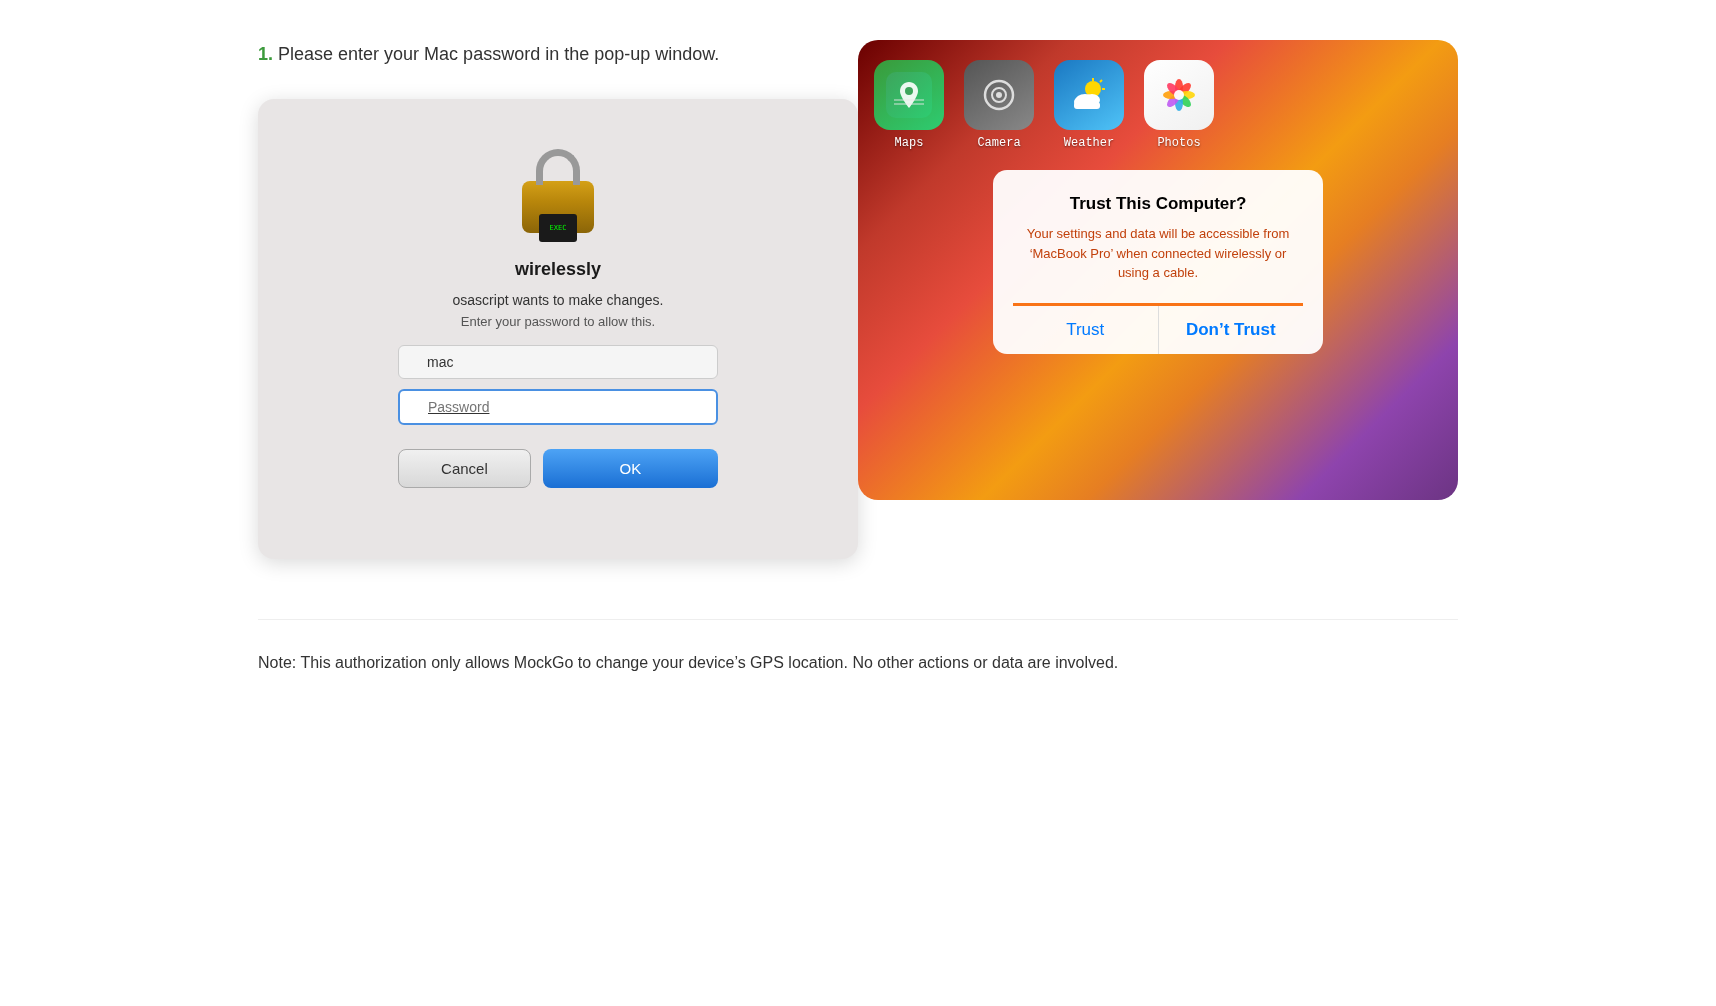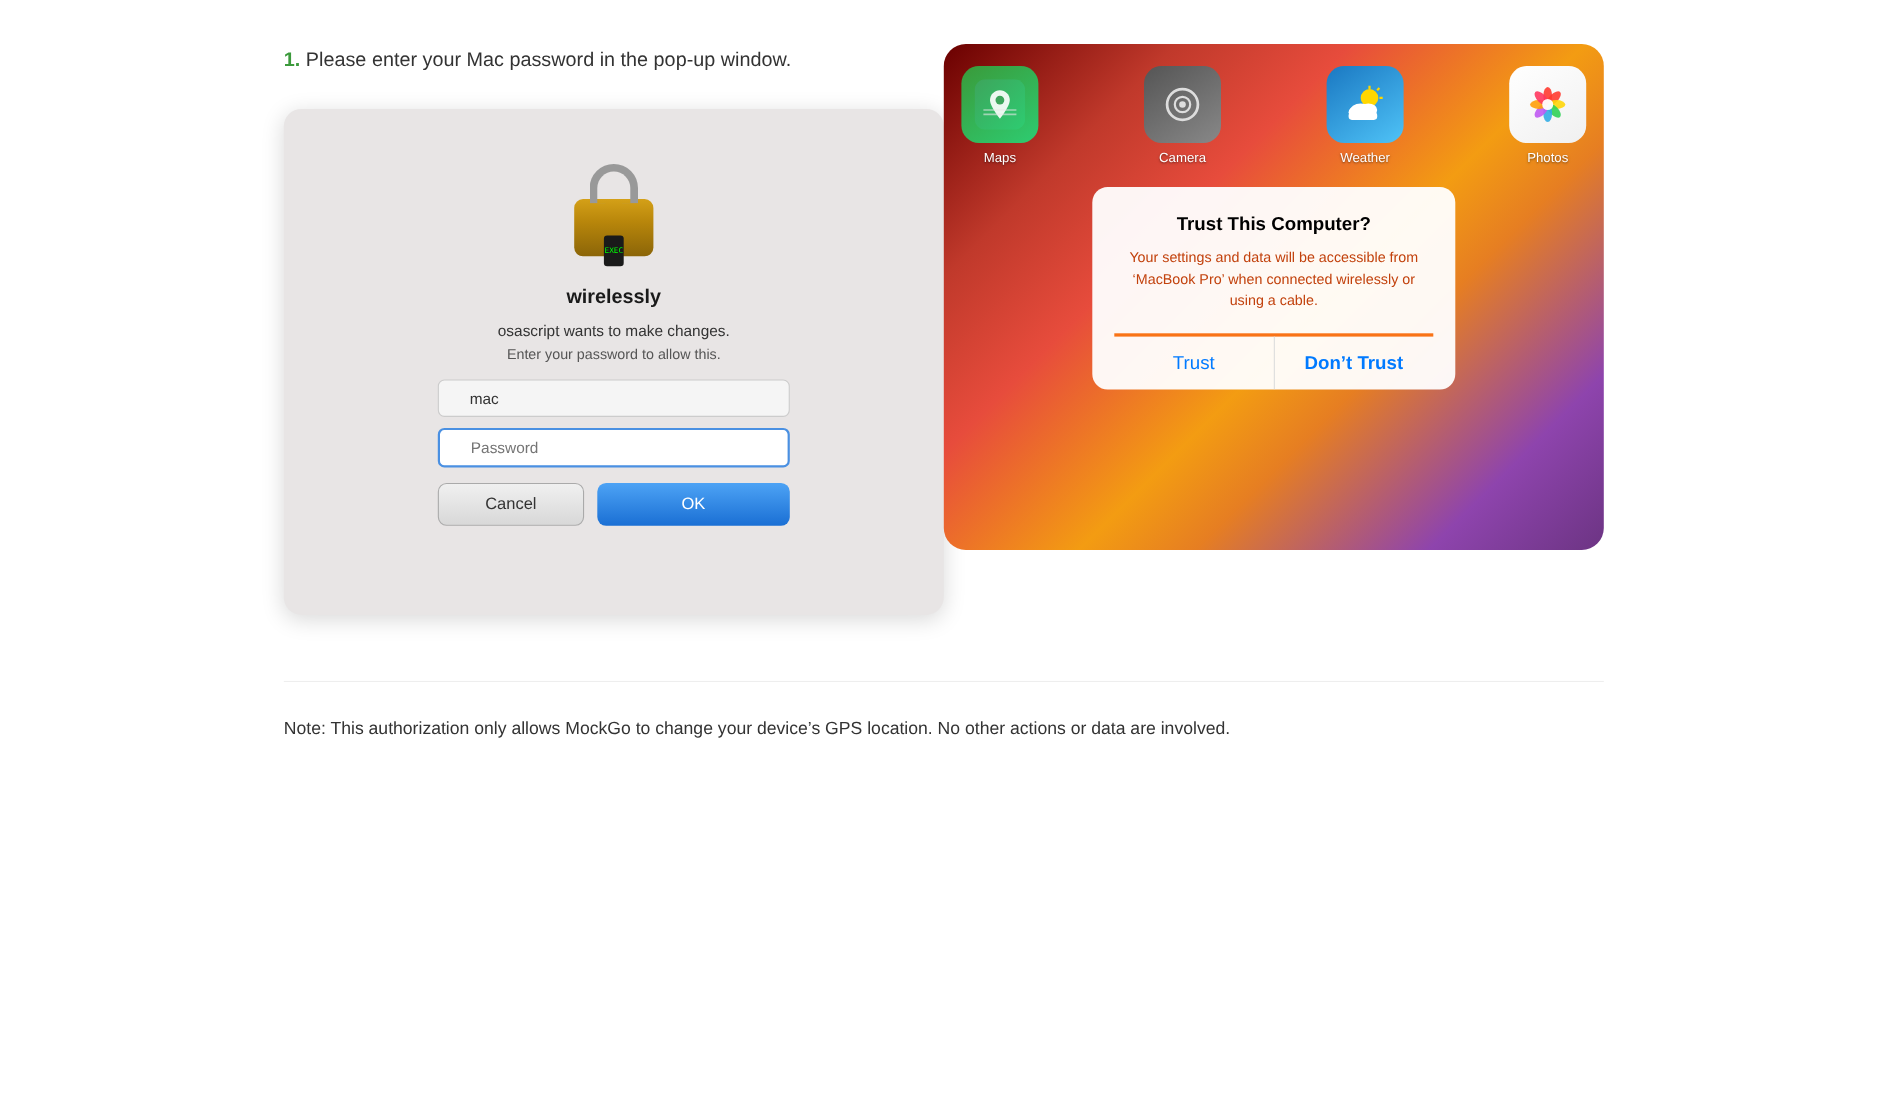--- a/index.html
+++ b/index.html
@@ -84,21 +84,21 @@
       background: linear-gradient(180deg, #d4a017 0%, #b8860b 40%, #8B6508 100%);
       border-radius: 8px;
       position: relative;
       margin: -4px auto 0;
       display: flex;
       align-items: center;
       justify-content: center;
     }
 
     .lock-screen {
-      width: 18px;
+      width: 38px;
       height: 28px;
       background: #1a1a1a;
       border-radius: 3px;
       display: flex;
       align-items: center;
       justify-content: center;
       font-size: 7px;
       color: #00ff00;
       font-family: monospace;
       line-height: 1.2;
@@ -137,28 +137,29 @@
       background: #f5f5f5;
       font-size: 14px;
       color: #333;
       margin-bottom: 10px;
       outline: none;
     }
 
     .dialog-input.password-field {
       border: 2px solid #4a90e2;
       background: #fff;
+      text-decoration: underline;
     }
 
     .dialog-buttons {
       display: flex;
       gap: 12px;
       width: 100%;
       max-width: 320px;
-      margin-top: 4px;
+      margin-top: 14px;
       justify-content: space-between;
     }
 
     .btn-cancel {
       flex: 1;
       padding: 10px;
       background: linear-gradient(180deg, #f0f0f0, #d8d8d8);
       border: 1px solid #aaa;
       border-radius: 8px;
       font-size: 15px;
@@ -187,23 +188,24 @@
       background: linear-gradient(135deg, #6a0000 0%, #c0392b 20%, #e74c3c 35%, #f39c12 55%, #e67e22 65%, #8e44ad 85%, #6c3483 100%);
       min-height: 460px;
       display: flex;
       flex-direction: column;
       padding: 20px 16px;
       position: relative;
     }
 
     .ios-app-row {
       display: flex;
-      justify-content: space-between;
+      justify-content: flex-start;
       gap: 20px;
       margin-bottom: 20px;
+      font-family: Liberation Mono, monospace;
     }
 
     .ios-app {
       display: flex;
       flex-direction: column;
       align-items: center;
       gap: 6px;
     }
 
     .ios-app-icon {

